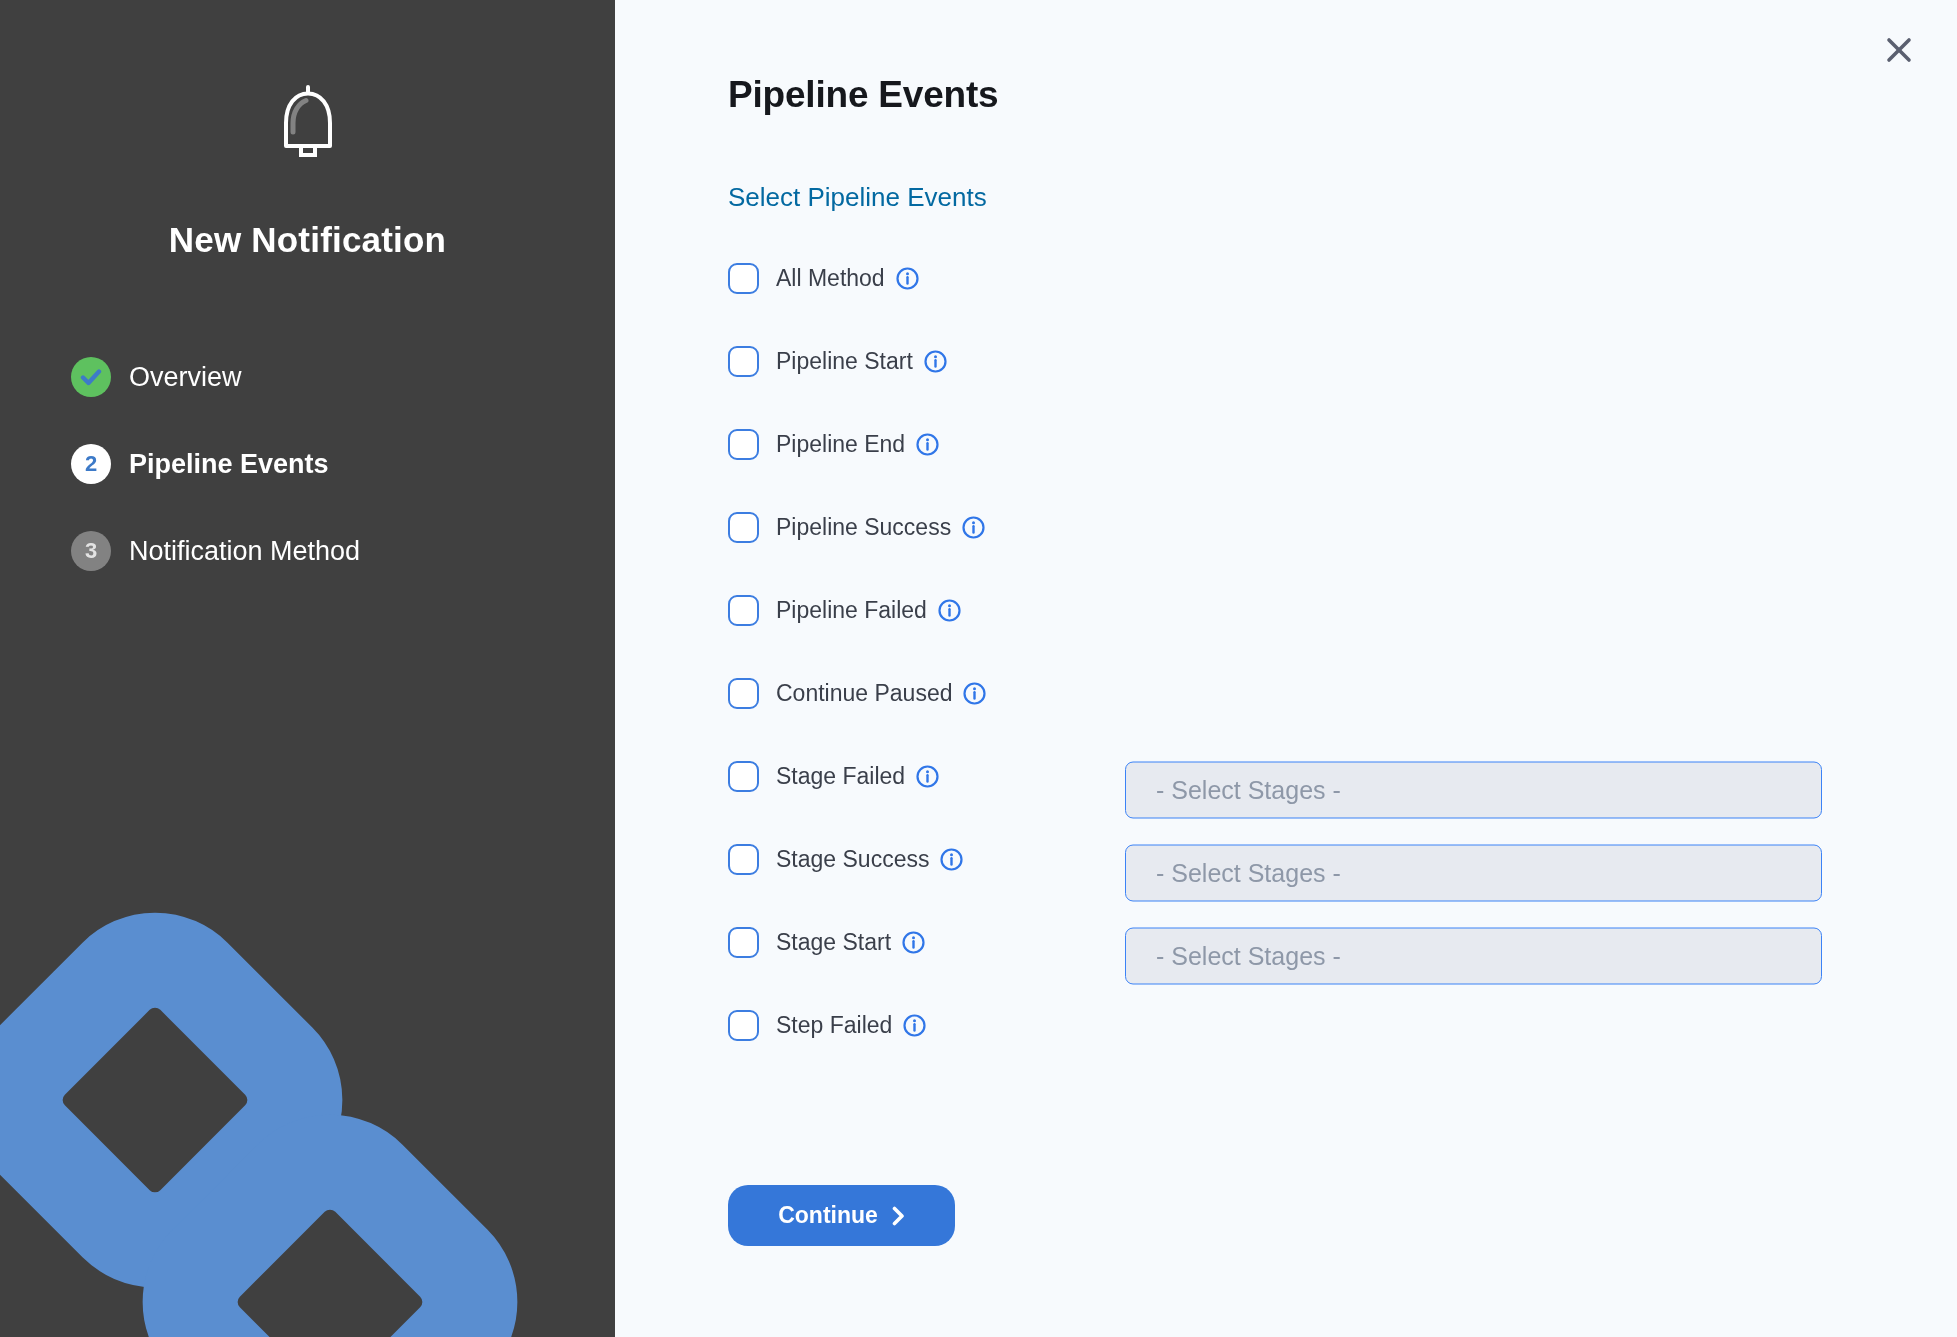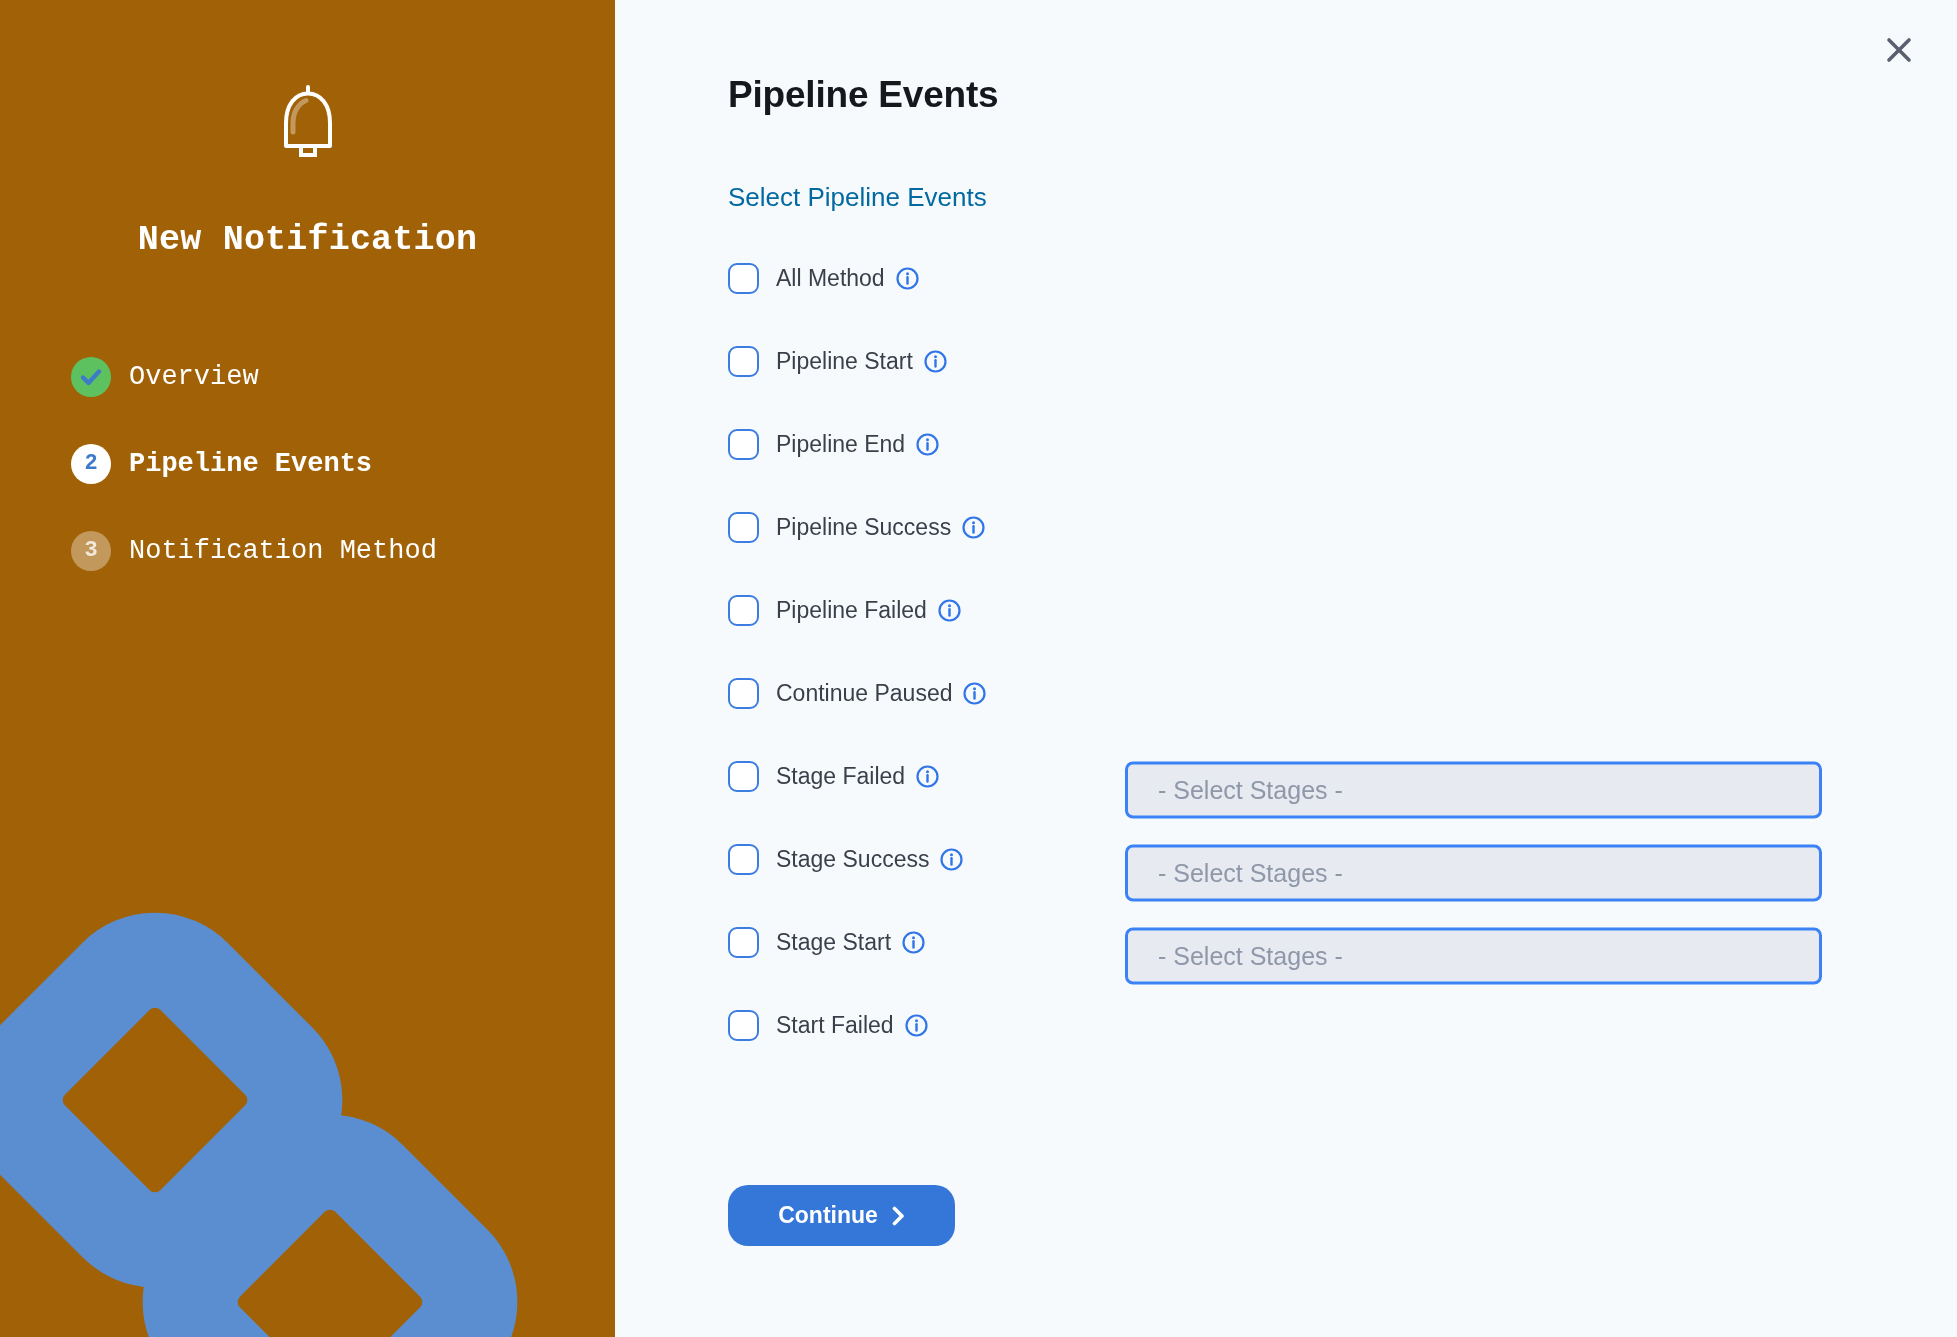--- a/index.html
+++ b/index.html
@@ -9,24 +9,23 @@
     font-family: "Liberation Sans", "DejaVu Sans", sans-serif;
     overflow: hidden;
     background: #f7fafd;
   }
   .app { display: flex; width: 1957px; height: 1337px; }
 
   
   .sidebar {
     position: relative;
     width: 615px; flex: none; height: 100%;
-    background: #a16207;
+    background: #404040;
     color: #fff;
     overflow: hidden;
-    font-family: Liberation Mono, monospace;
   }
   .watermark {
     position: absolute; left: 0; bottom: 0;
     z-index: 0; display: block;
   }
   .sidebar-inner {
     position: relative; z-index: 1;
     display: flex; flex-direction: column; align-items: center;
     padding-top: 85px;
   }
@@ -83,21 +82,21 @@
   }
   .event-label { font-size: 23px; color: #3a3f4a; }
   .info-icon { margin-left: 11px; display: flex; cursor: pointer; }
   .stage-select {
     position: absolute; left: 397px; top: 50%;
     transform: translateY(calc(-50% + 13px));
     width: 697px; height: 57px;
     display: flex; align-items: center;
     padding: 0 30px;
     background: #e7eaf0;
-    border: 3px solid #3b82f6;
+    border: 1px solid #3b82f6;
     border-radius: 8px;
     font-size: 25px; color: #8e98a8;
     cursor: pointer;
   }
   .continue-btn {
     margin-top: 118px;
     width: 227px; height: 61px;
     display: inline-flex; align-items: center; justify-content: center; gap: 14px;
     background: #3577d9; color: #fff;
     border: 0; border-radius: 20px;
@@ -263,21 +262,21 @@
             <svg width="23" height="23" viewBox="0 0 23 23">
               <circle cx="11.5" cy="11.5" r="10" fill="none" stroke="#3076e8" stroke-width="2.2"></circle>
               <circle cx="11.5" cy="6.8" r="1.5" fill="#3076e8"></circle>
               <path d="M11.5 10.2 V16.6" stroke="#3076e8" stroke-width="2.4" stroke-linecap="round"></path>
             </svg>
           </span>
           <div class="stage-select">- Select Stages -</div>
         </div>
         <div class="event-row">
           <span class="checkbox" role="checkbox" aria-checked="false"></span>
-          <span class="event-label">Start Failed</span>
+          <span class="event-label">Step Failed</span>
           <span class="info-icon">
             <svg width="23" height="23" viewBox="0 0 23 23">
               <circle cx="11.5" cy="11.5" r="10" fill="none" stroke="#3076e8" stroke-width="2.2"></circle>
               <circle cx="11.5" cy="6.8" r="1.5" fill="#3076e8"></circle>
               <path d="M11.5 10.2 V16.6" stroke="#3076e8" stroke-width="2.4" stroke-linecap="round"></path>
             </svg>
           </span>
         </div>
       </div>
 

